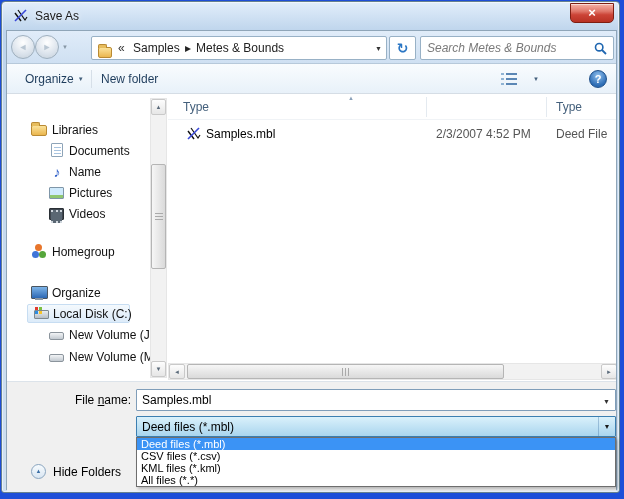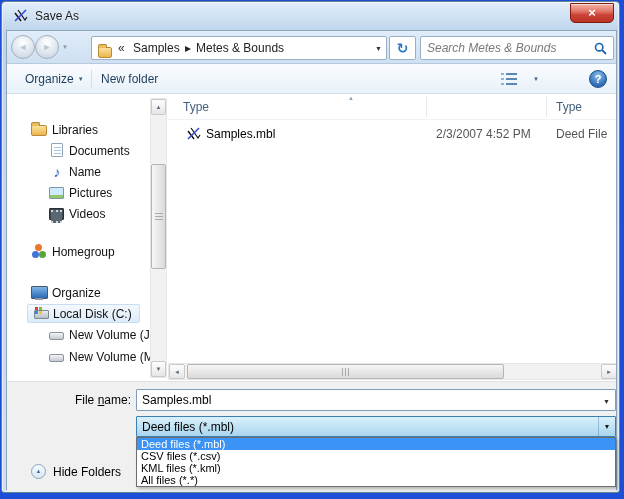--- a/index.html
+++ b/index.html
@@ -53,21 +53,21 @@
     color:#fff;font-size:11px;font-weight:bold;text-align:center;line-height:16px;cursor:pointer}
 
   
   .main{position:absolute;left:0;top:63px;right:0;height:287px;background:#fff;overflow:hidden}
   .sidebar{position:absolute;left:4px;top:0;width:139px;height:287px}
   .srow{position:absolute;left:0;width:139px;height:19px;cursor:pointer}
   .srow .ic{position:absolute;top:1px;width:16px;height:16px}
   .srow .slabel{position:absolute;top:0;font-size:12px;color:#111;line-height:19px;white-space:nowrap}
   .srow.g .ic{left:20px}.srow.g .slabel{left:41px}
   .srow.c .ic{left:38px}.srow.c .slabel{left:58px}
-  .srow.selected{background:linear-gradient(#f4f9fd,#dcebf9);border:1px solid #c7ddf2;border-radius:2px;left:16px;width:113px}
+  .srow.selected{background:linear-gradient(#f4f9fd,#dcebf9);border:1px solid #c7ddf2;border-radius:2px;left:16px;width:103px}
   .srow.selected .ic{left:6px}.srow.selected .slabel{left:25px}
 
   
   .ic-folder,.ic-lib{background:linear-gradient(#fbe29a,#eab64e);border:1px solid #b98a33;border-radius:2px;height:11px!important;margin-top:3px}
   .ic-lib::before,.ic-folder::before{content:"";position:absolute;left:-1px;top:-4px;width:7px;height:3px;
     background:#e7bd5e;border:1px solid #b98a33;border-bottom:none;border-radius:2px 2px 0 0}
   .ic-doc{width:12px!important;height:14px!important;margin-left:2px;background:#fff;border:1px solid #8ea4b8;border-radius:1px}
   .ic-doc::after{content:"";position:absolute;left:2px;top:3px;width:7px;height:8px;
     background:repeating-linear-gradient(to bottom,#a8c4e0 0 1px,transparent 1px 3px)}
   .ic-music{color:#2356c5;font-size:14px;line-height:16px;text-align:center;font-style:normal}

